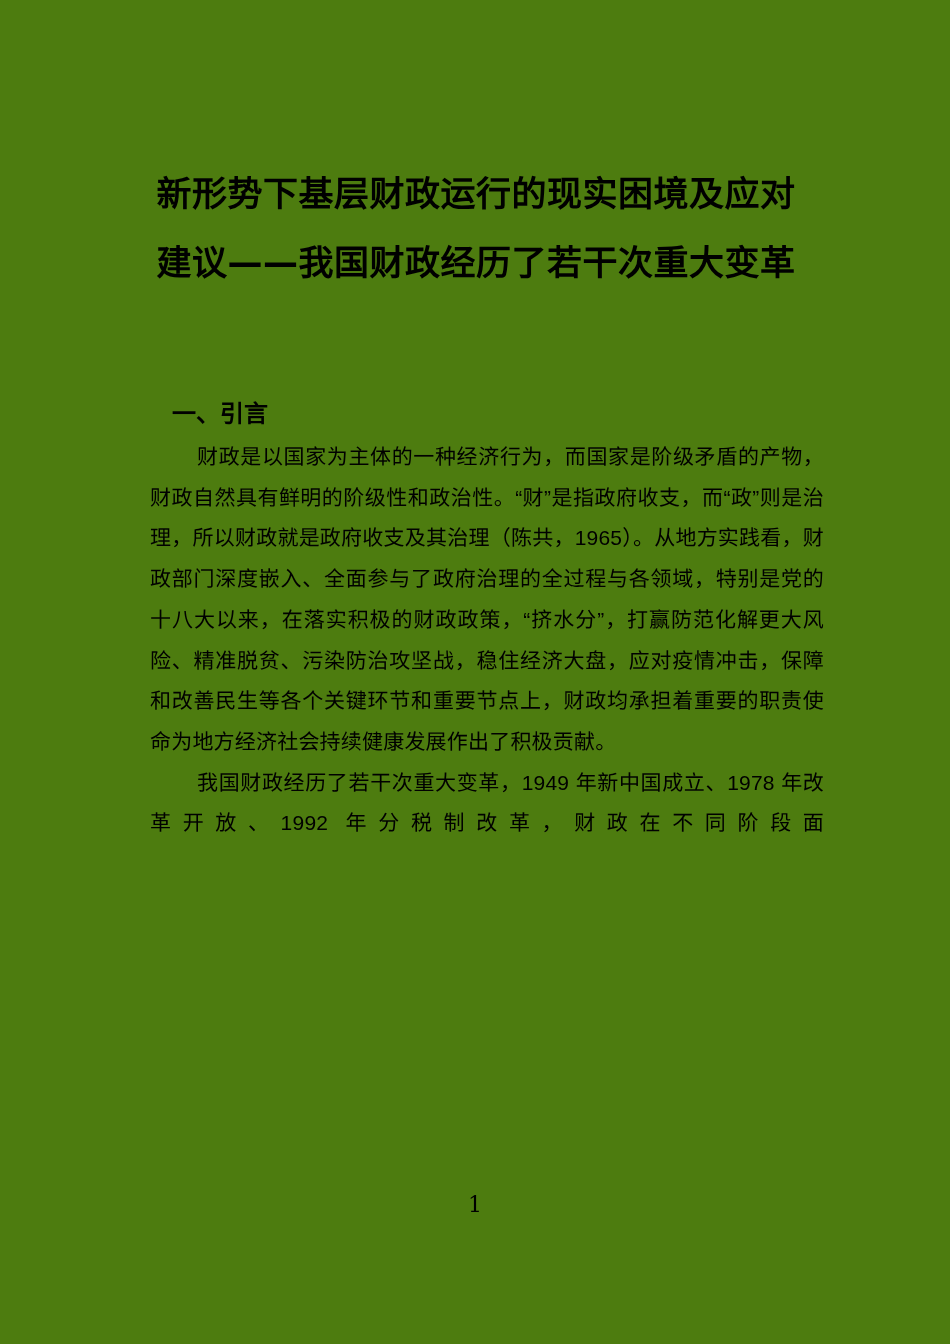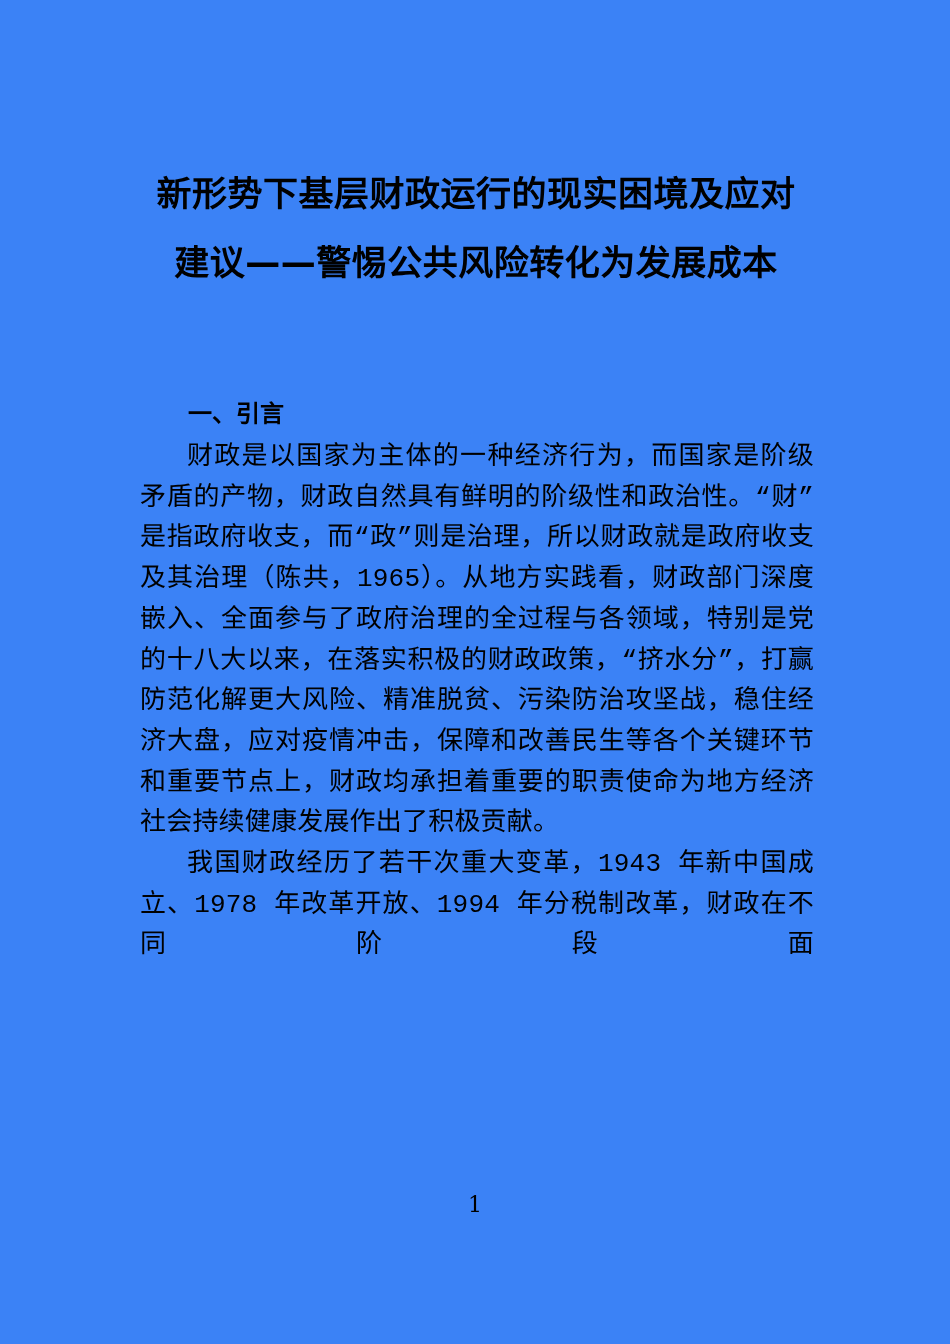--- a/index.html
+++ b/index.html
@@ -9,21 +9,21 @@
     background: #ffffff;
   }
   body {
     font-family: "DejaVu Serif", "Liberation Serif", serif;
     color: #000000;
   }
   .page {
     position: relative;
     width: 950px;
     height: 1344px;
-    background: #3b82f6;
+    background: #4d7c0f;
     margin: 0 auto;
     overflow: hidden;
     box-sizing: border-box;
   }
   
   .doc-title {
     position: absolute;
     left: 140px;
     top: 160px;
     width: 672px;
@@ -35,38 +35,38 @@
     letter-spacing: 0.5px;
     color: #000000;
   }
   .doc-title .tline {
     display: block;
     white-space: nowrap;
   }
   
   .section-heading {
     position: absolute;
-    left: 140px;
+    left: 124px;
     top: 398px;
     width: 672px;
     font-family: "DejaVu Sans", "Liberation Sans", sans-serif;
     font-weight: bold;
     font-size: 24px;
     line-height: 1.35;
     text-indent: 48px;
     color: #000000;
   }
   
   .body-text {
     position: absolute;
-    left: 140px;
+    left: 150px;
     top: 437px;
     width: 674px;
-    font-family: Liberation Mono, monospace;
-    font-size: 26px;
+    font-family: Liberation Sans, sans-serif;
+    font-size: 21px;
     line-height: 40.7px;
     color: #000000;
   }
   .para {
     margin: 0;
     text-align: justify;
     text-align-last: left;
     text-indent: 47px;
     text-justify: inter-ideograph;
     word-break: break-all;
@@ -87,25 +87,25 @@
     color: #000000;
   }
 </style>
 </head>
 <body>
 
 <div class="page">
 
   <div class="doc-title">
     <span class="tline">新形势下基层财政运行的现实困境及应对</span>
-    <span class="tline">建议——警惕公共风险转化为发展成本</span>
+    <span class="tline">建议——我国财政经历了若干次重大变革</span>
   </div>
 
   <div class="section-heading">一、引言</div>
 
   <div class="body-text">
     <p class="para">财政是以国家为主体的一种经济行为，而国家是阶级矛盾的产物，财政自然具有鲜明的阶级性和政治性。“财”是指政府收支，而“政”则是治理，所以财政就是政府收支及其治理（陈共，1965）。从地方实践看，财政部门深度嵌入、全面参与了政府治理的全过程与各领域，特别是党的十八大以来，在落实积极的财政政策，“挤水分”，打赢防范化解更大风险、精准脱贫、污染防治攻坚战，稳住经济大盘，应对疫情冲击，保障和改善民生等各个关键环节和重要节点上，财政均承担着重要的职责使命为地方经济社会持续健康发展作出了积极贡献。</p>
-    <p class="para last">我国财政经历了若干次重大变革，1943 年新中国成立、1978 年改革开放、1994 年分税制改革，财政在不同阶段面</p>
+    <p class="para last">我国财政经历了若干次重大变革，1949 年新中国成立、1978 年改革开放、1992 年分税制改革，财政在不同阶段面</p>
   </div>
 
   <div class="page-number">1</div>
 
 </div>
 
 </body></html>

